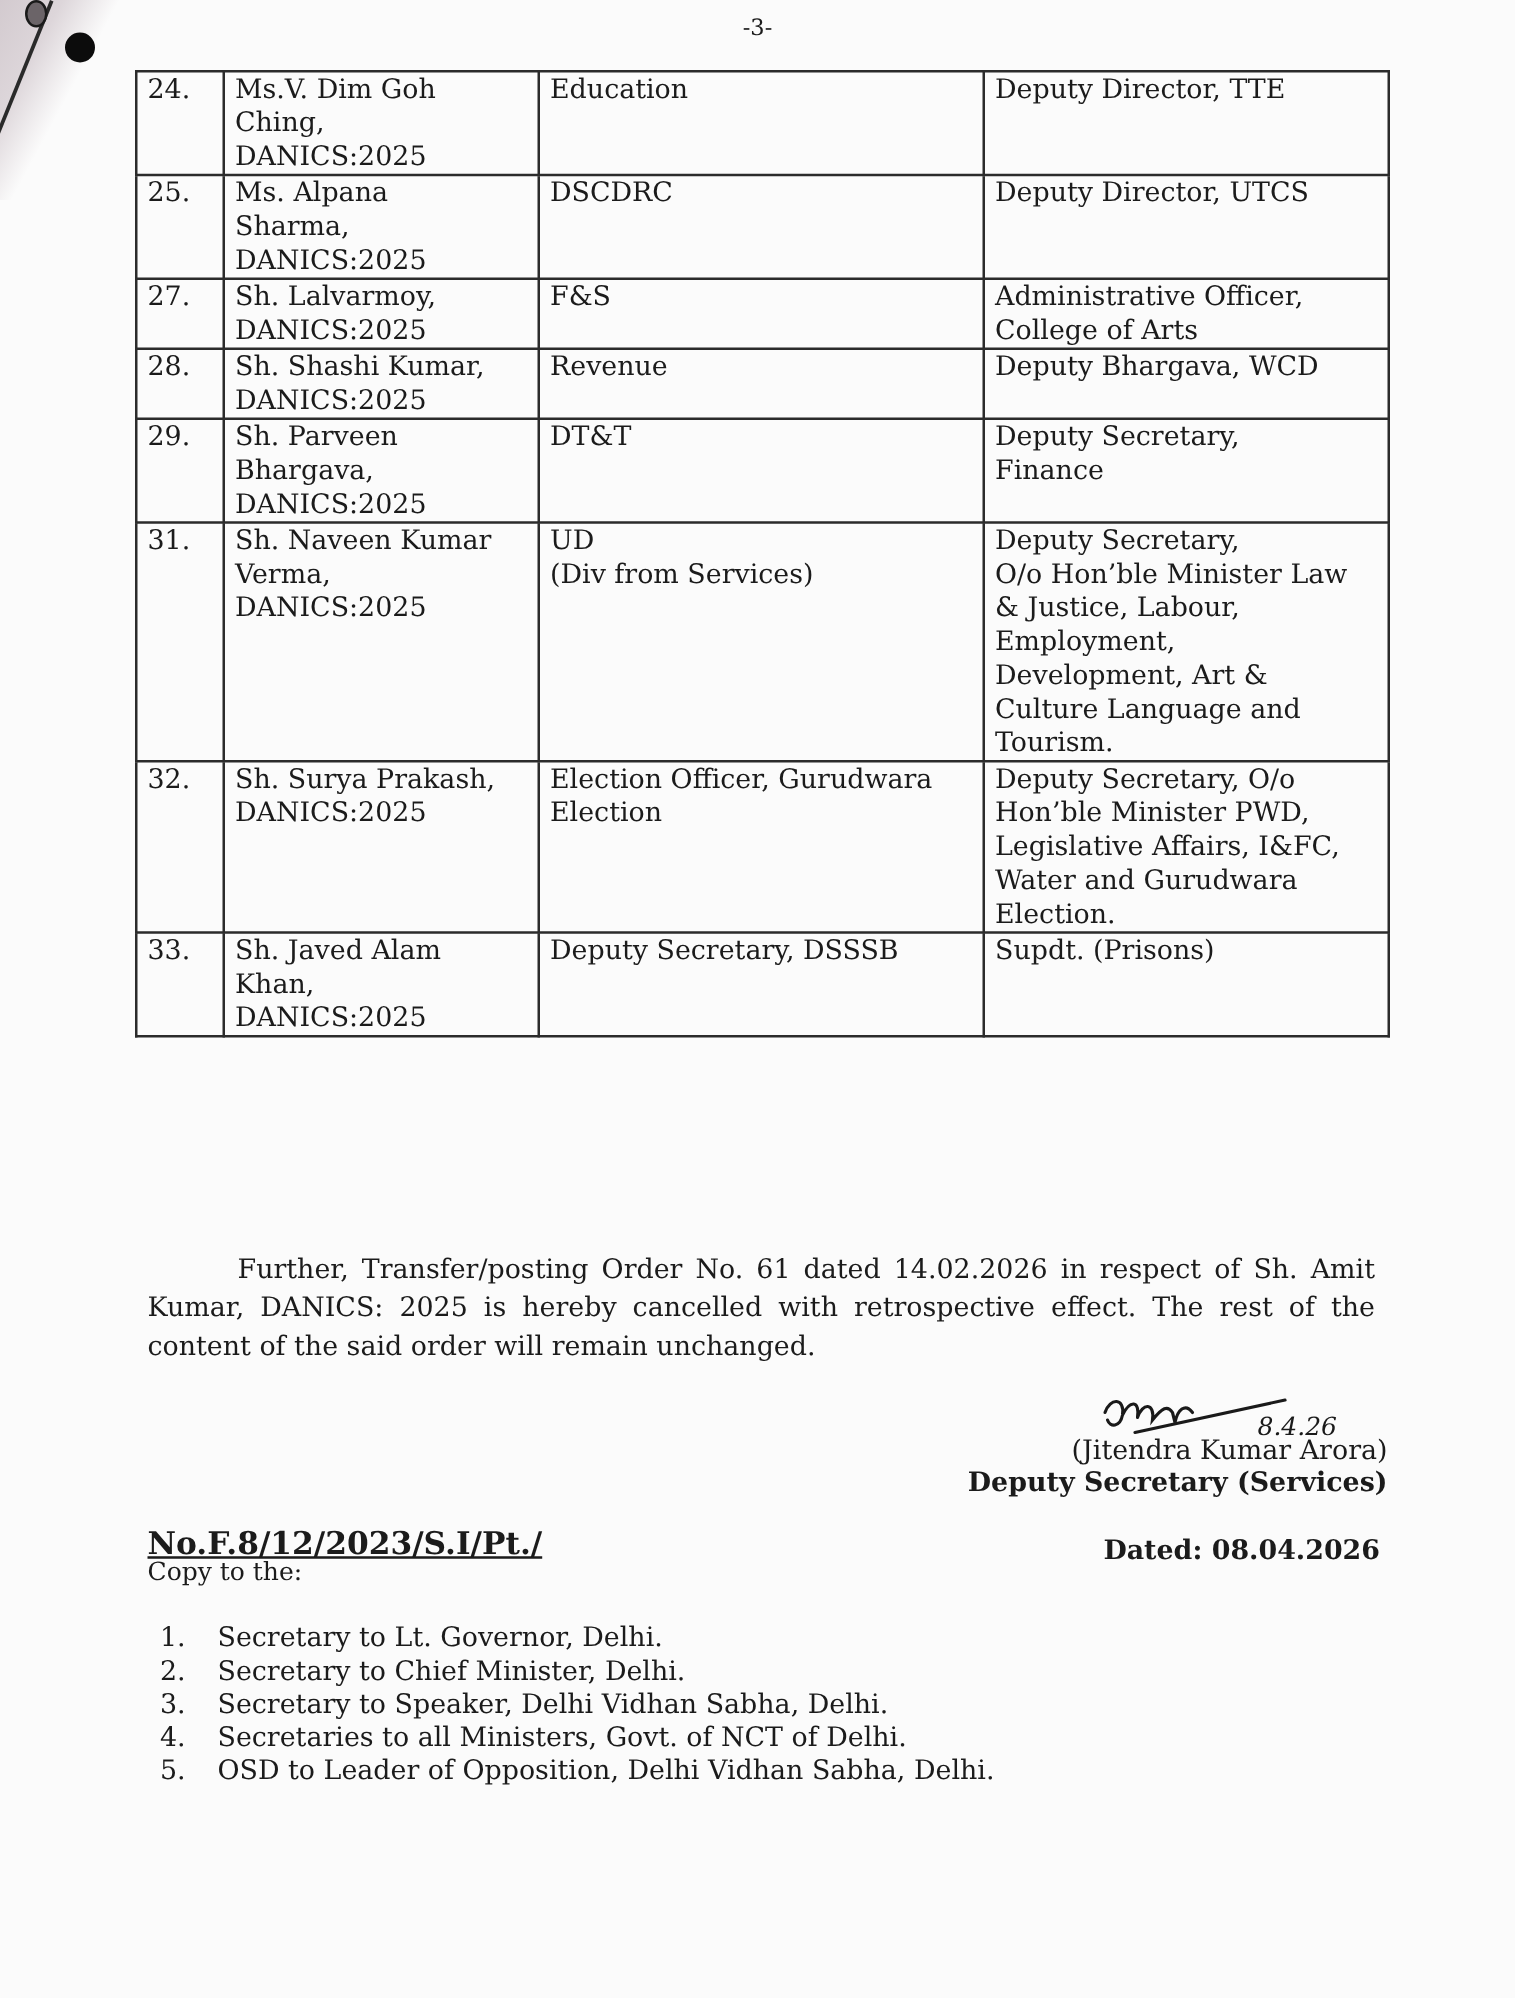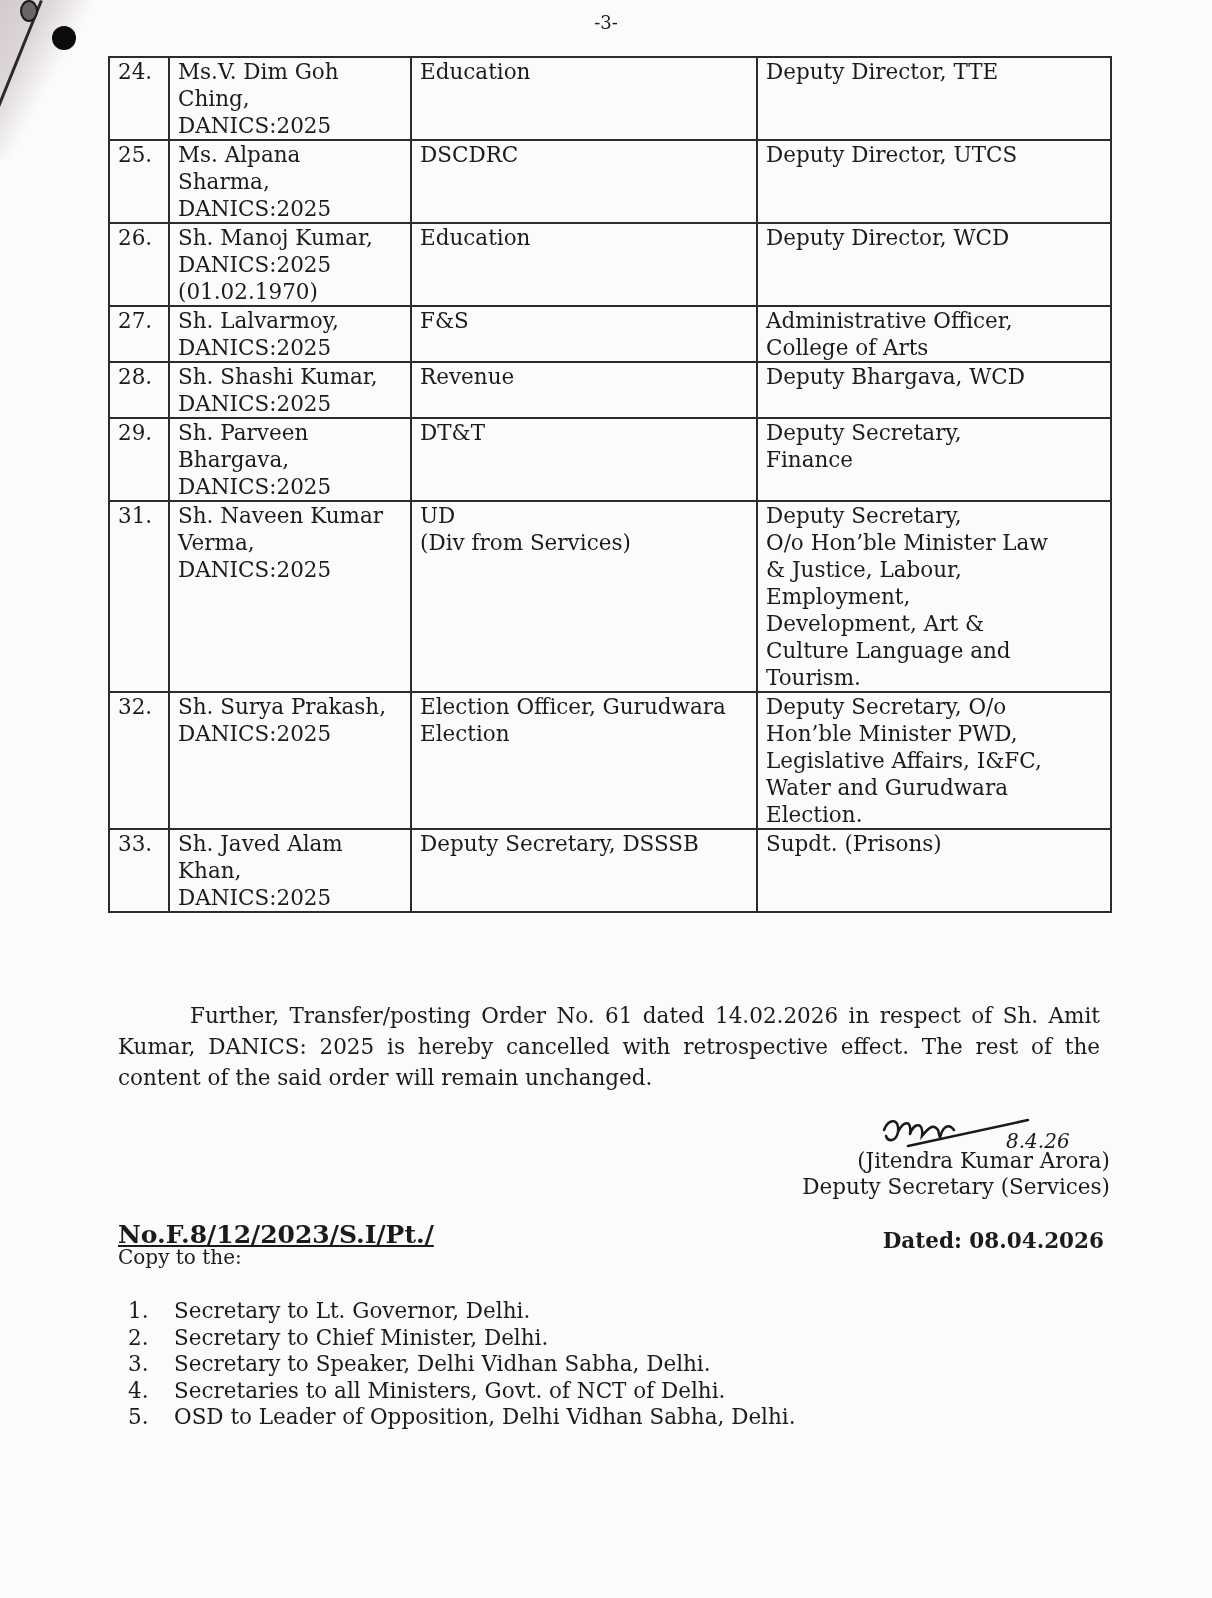--- a/index.html
+++ b/index.html
@@ -25,34 +25,34 @@
     position:absolute; left:20px; top:0px; width:14px; height:18px; border-radius:50%; background:#6b6468; border:2px solid #1a1a1a;
   }
   .page-num {
     position:absolute; top:12px; left:0; width:1212px; text-align:center; font-size:18px;
   }
   table.order {
     position:absolute; left:108px; top:56px; width:1004px;
     border-collapse:collapse; font-size:21.5px; line-height:27px;
   }
   table.order td {
-    border:2px solid #2b2b2b; vertical-align:top; padding:0 0 0 8px;
+    border:2px solid #2b2b2b; vertical-align:top; padding:0 10px 0 8px;
   }
   td.sno { width:50px; padding-left:4px; padding-top:13px; }
   td.name { width:232px; }
   td.from { width:336px; }
   td.to { text-align:justify; }
   td .line { display:block; }
   .para {
     position:absolute; left:118px; top:1000px; width:982px;
     font-size:21.5px; line-height:31px; text-align:justify; text-indent:72px;
   }
   .sig-scribble { position:absolute; left:878px; top:1108px; width:220px; height:44px; }
   .sig-name { position:absolute; right:102px; top:1148px; font-size:21.5px; }
-  .sig-desig { position:absolute; right:102px; top:1174px; font-size:21.5px; }
+  .sig-desig { position:absolute; right:102px; top:1174px; font-size:21.5px;font-weight:bold; }
   .file-no { position:absolute; left:118px; top:1220px; font-size:25px; font-weight:bold;text-decoration:underline; }
   .dated { position:absolute; right:108px; top:1228px; font-size:21.5px; font-weight:bold; }
   .copy-to { position:absolute; left:118px; top:1245px; font-size:20px; }
   ol.copy-list {
     position:absolute; left:128px; top:1298px; margin:0; padding:0; list-style:none;
     font-size:21.5px; line-height:26.5px;
   }
   ol.copy-list li { display:flex; }
   ol.copy-list .num { width:46px; }
 </style>
@@ -87,34 +87,20 @@
         <td class="name">
           <span class="line">Ms.  Alpana</span>
           <span class="line">Sharma,</span>
           <span class="line">DANICS:2025</span>
         </td>
         <td class="from">
           <span class="line">DSCDRC</span>
         </td>
         <td class="to">
           <span class="line">Deputy Director, UTCS</span>
-        </td>
-      </tr>
-      <tr>
-        <td class="sno">26.</td>
-        <td class="name">
-          <span class="line">Sh. Manoj Kumar,</span>
-          <span class="line">DANICS:2025</span>
-          <span class="line">(01.02.1970)</span>
-        </td>
-        <td class="from">
-          <span class="line">Education</span>
-        </td>
-        <td class="to">
-          <span class="line">Deputy Director, WCD</span>
         </td>
       </tr>
       <tr>
         <td class="sno">27.</td>
         <td class="name">
           <span class="line">Sh. Lalvarmoy,</span>
           <span class="line">DANICS:2025</span>
         </td>
         <td class="from">
           <span class="line">F&amp;S</span>

